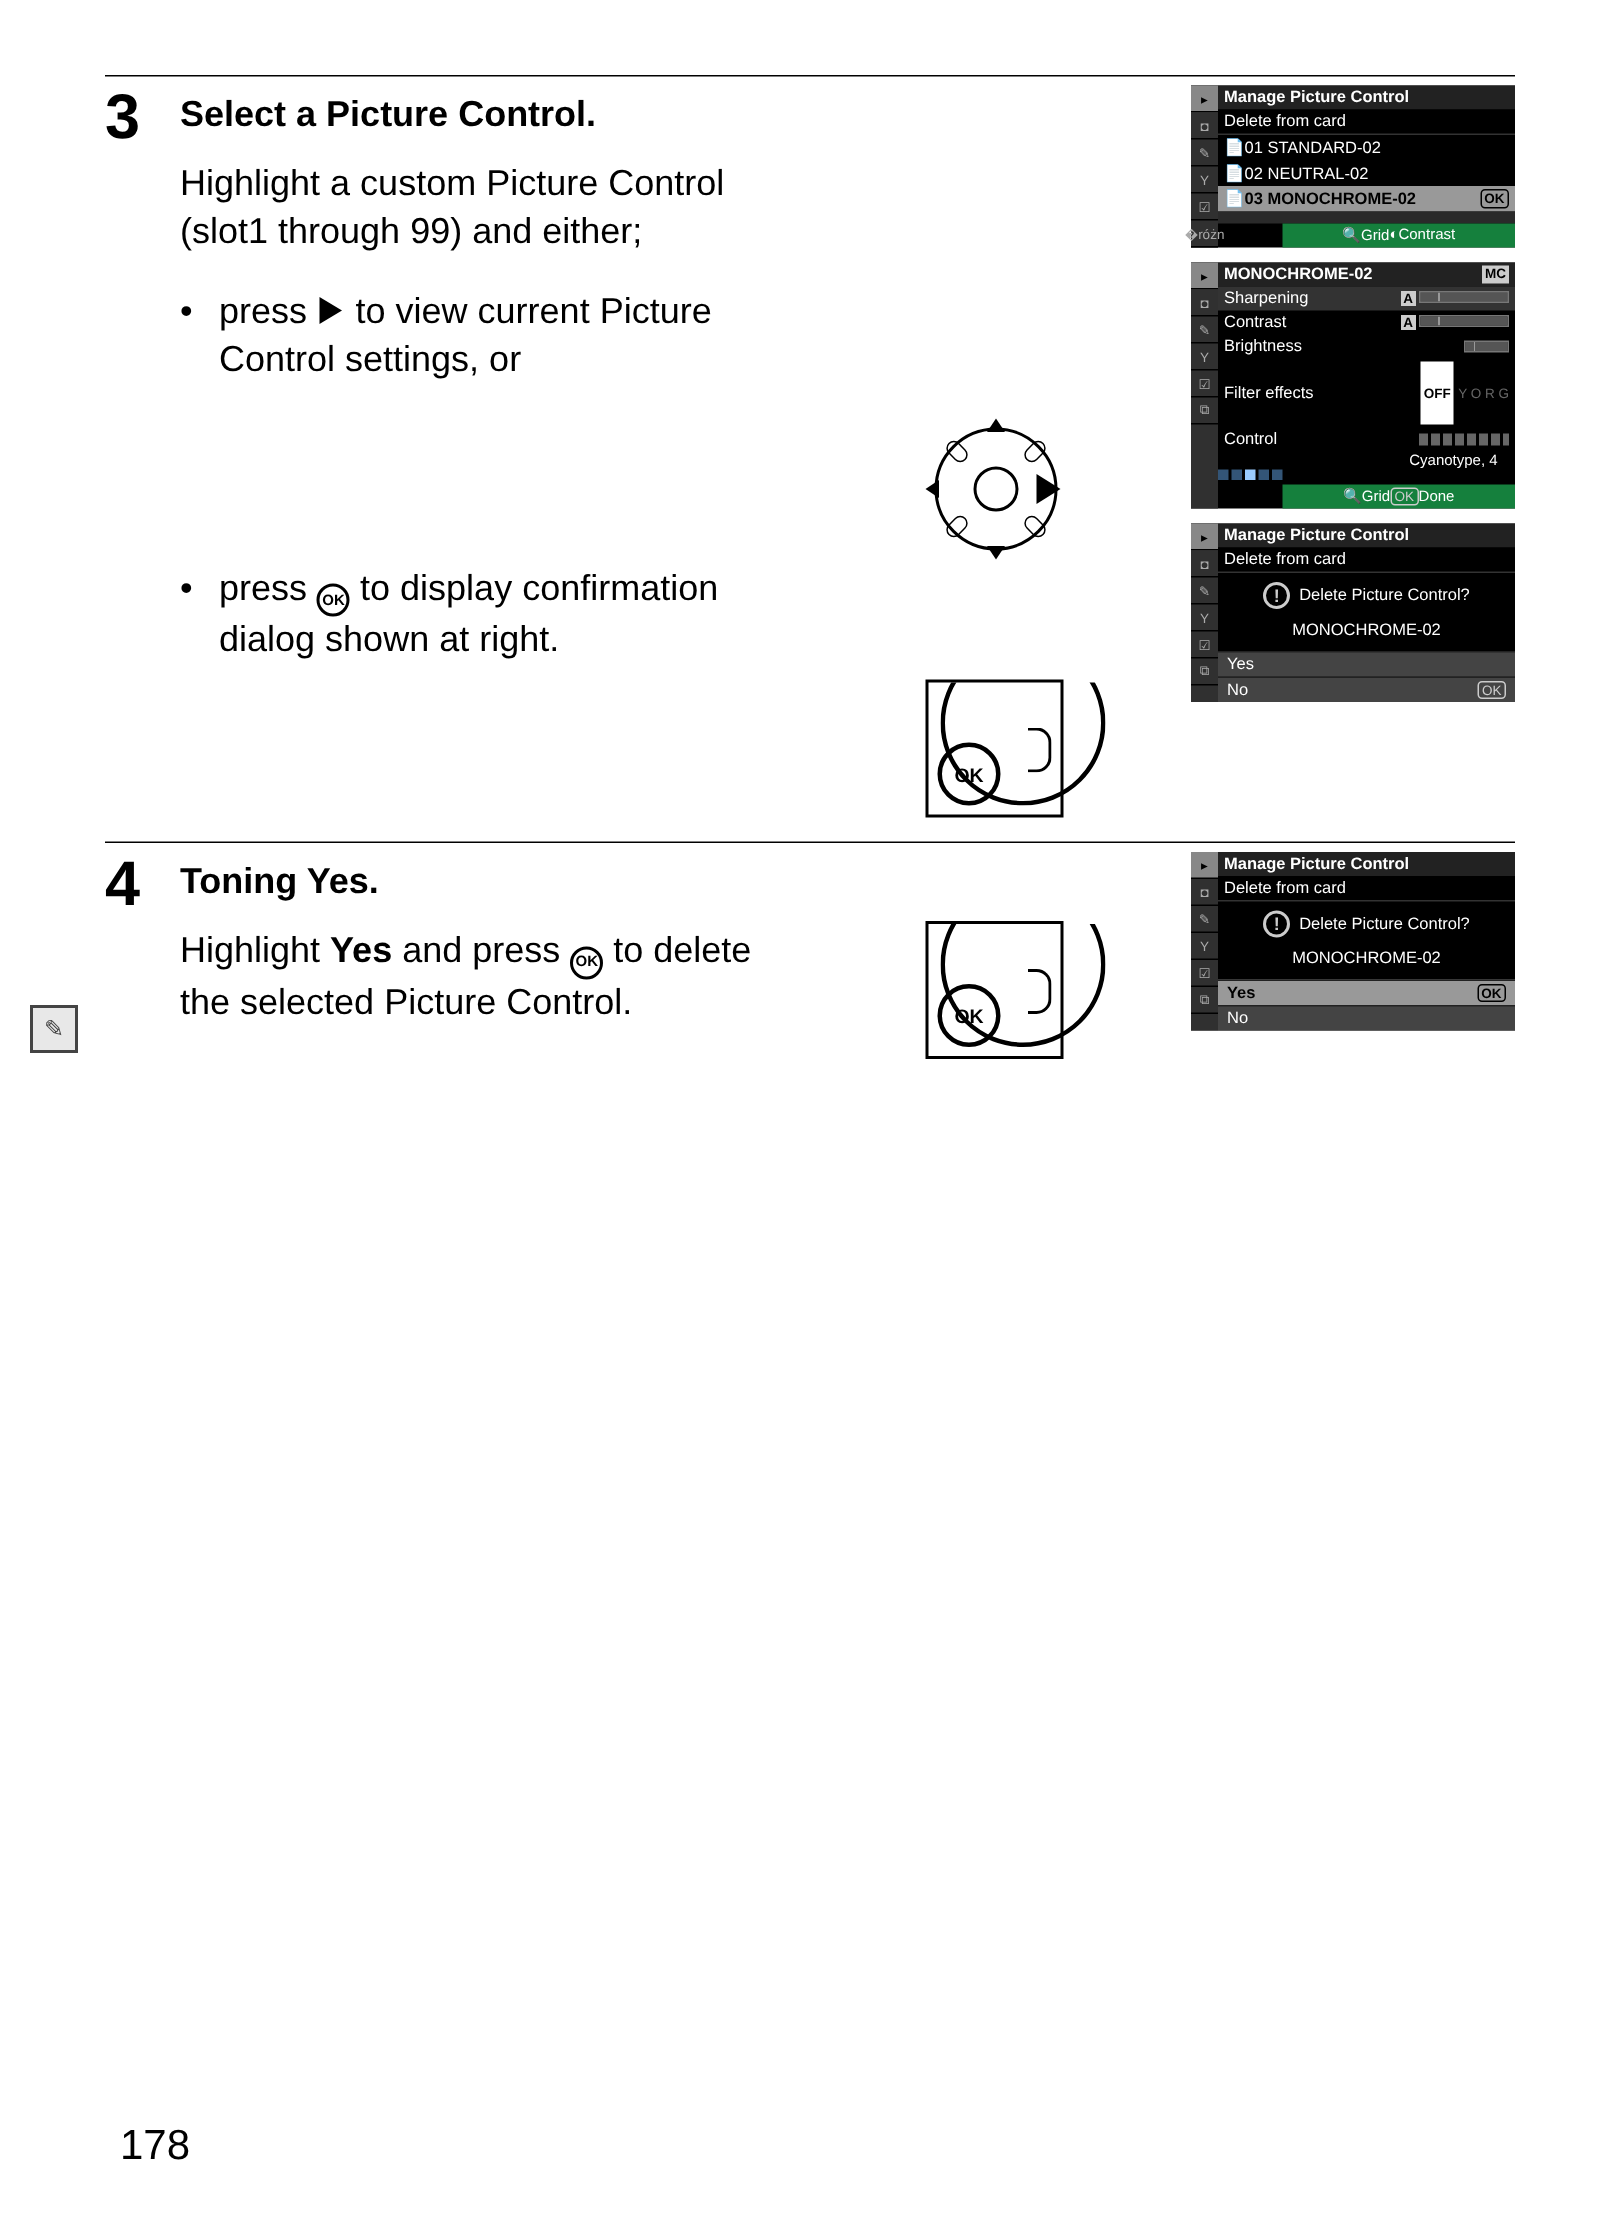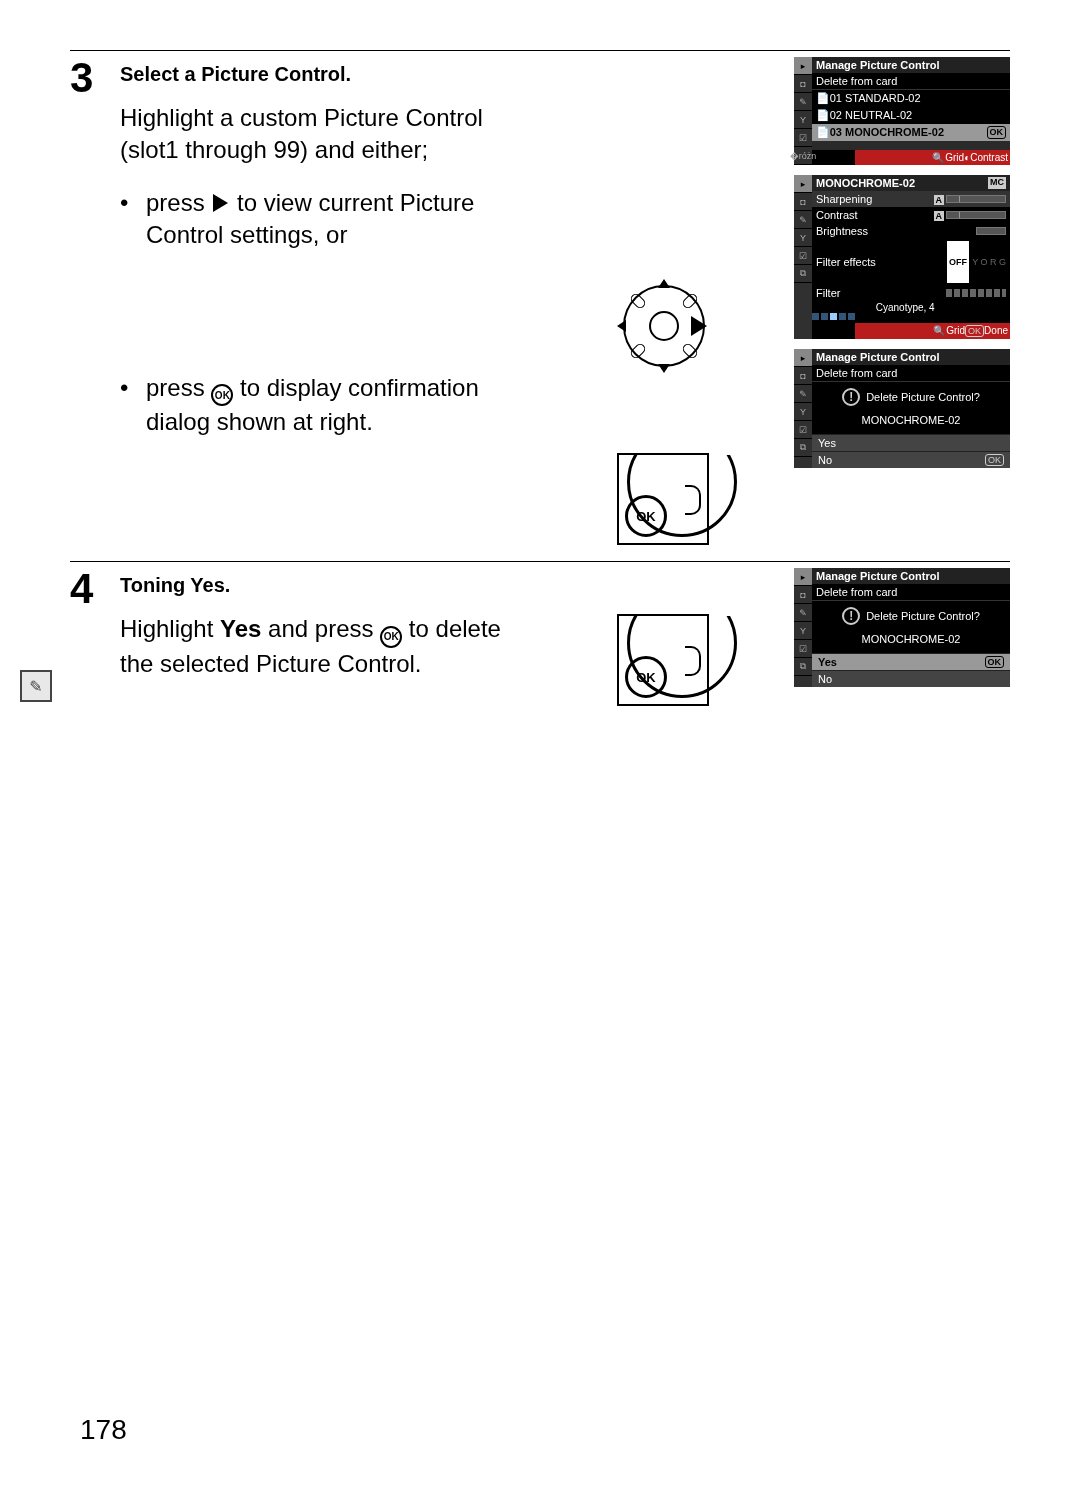--- a/index.html
+++ b/index.html
@@ -1,20 +1,20 @@
 <!DOCTYPE html>
 <html><head>
 <meta charset="utf-8">
 <style>
   * { box-sizing: border-box; margin: 0; padding: 0; }
   html, body { width: 1080px; height: 1486px; background: #fff; font-family: "Segoe UI", Arial, Helvetica, sans-serif; color: #000; }
   .page { position: relative; width: 1080px; height: 1486px; padding: 50px 70px 40px 70px; }
   .rule { border-top: 1px solid #000; margin: 0 0 6px 0; }
   .step-num { font-size: 42px; font-weight: 700; width: 50px; flex: none; line-height: 1; }
-  .step-head { font-size: 20px; font-weight: 700; margin-top: 6px; margin-bottom: 16px; }
+  .step-head { font-size: 24px; font-weight: 700; margin-top: 6px; margin-bottom: 16px; }
   .para { font-size: 24px; line-height: 1.35; margin-bottom: 20px; max-width: 400px; }
   .bullet { display: flex; font-size: 24px; line-height: 1.35; margin-bottom: 30px; max-width: 420px; }
   .bullet .dot { flex: none; width: 26px; }
   .bullet .bt { flex: 1 1 auto; }
   .tri { display:inline-block; width:0; height:0; border-top:9px solid transparent; border-bottom:9px solid transparent; border-left:15px solid #000; vertical-align: -1px; margin: 0 2px; }
   .okcirc { display:inline-flex; align-items:center; justify-content:center; width:22px; height:22px; border:2px solid #000; border-radius:50%; font-size:10px; font-weight:700; vertical-align:-3px; }
   .right-col { flex: none; width: 295px; display: flex; flex-direction: column; gap: 10px; }
   .step-flex { display:flex; }
   .text-col { flex: 1 1 auto; }
 
@@ -23,21 +23,21 @@
   .lcd-side { width:18px; background:#303030; display:flex; flex-direction:column; }
   .side-ic { height:18px; border-bottom:1px solid #000; display:flex; align-items:center; justify-content:center; font-size:9px; color:#aaa; }
   .side-ic.sel { background:#888; color:#000; }
   .lcd-main { flex:1; display:flex; flex-direction:column; }
   .lcd-title { background:#222; padding:2px 4px; font-weight:bold; font-size:11px; }
   .lcd-sub { background:#000; padding:2px 4px; border-bottom:1px solid #333; }
   .lcd-row { padding:2px 4px; display:flex; align-items:center; justify-content:space-between; }
   .lcd-rowi { padding:2px 4px; }
   .lcd-hl { background:#999; color:#000; font-weight:bold; display:flex; justify-content:space-between; padding:2px 4px;gap:38px; }
   .lcd-fill { flex:1; background:#2a2a2a; }
-  .lcd-foot { background:#b91c1c; display:flex; justify-content:flex-end; padding:2px 2px; font-size:10px;margin-left:43px; }
+  .lcd-foot { background:#15803d; display:flex; justify-content:center; padding:2px 2px; font-size:10px;margin-left:43px; }
   .okbadge { display:inline-block; border:1px solid #ccc; border-radius:3px; padding:0 2px; font-size:9px; color:#ccc; }
   .okbadge.dark { color:#000; border-color:#000; }
   .slider { display:inline-block; width:60px; height:8px; background:linear-gradient(to right,#555 0 20%,#999 20% 22%,#555 22% 100%); border:1px solid #777; }
   .slider2 { display:inline-block; width:60px; height:8px; background:
     repeating-linear-gradient(to right,#666 0 6px,#000 6px 8px); }
   .offbox { display:inline-block; background:#fff; color:#000; font-weight:bold; font-size:9px; padding:16px 2px; }
   .tonerow { display:flex; gap:2px; }
   .tonebox { width:7px; height:7px; background:#357; }
   .alabel { display:inline-block; background:#ccc; color:#000; font-weight:bold; font-size:9px; padding:0 2px; margin-right:2px; }
 
@@ -67,21 +67,21 @@
   .yn { background:#444; padding:2px 6px; display:flex; justify-content:space-between; border-top:1px solid #222;}
   .yn.sel { background:#999; color:#000; font-weight:bold; }
 
   .page-num { position:absolute; bottom:40px; left:80px; font-size:28px; }
 
   .retouch-tab { position:absolute; left:20px; top:670px; width:32px; height:32px; border:2px solid #444; display:flex; align-items:center; justify-content:center; font-size:16px; color:#444; background:#e8e8e8; }
 
   .section { margin-bottom: 10px; }
   .bold { font-weight:700; }
   .lcd-stack { display:flex; flex-direction:column; align-items:flex-end; gap:10px; }
-  .cy { text-align:center; padding:1px 6px 3px 0; font-size:10px;}
+  .cy { text-align:right; padding:1px 6px 3px 0; font-size:10px;}
 </style>
 </head>
 <body>
 
 <div class="page">
 
   <div class="retouch-tab">✎</div>
 
   <div class="section">
     <div class="rule"></div>
@@ -187,21 +187,21 @@
             </div>
             <div class="lcd-row">
               <span>Brightness</span>
                 <span class="slider" style="width:30px"></span>
             </div>
             <div class="lcd-row">
               <span>Filter effects</span>
                 <span><span class="offbox">OFF</span> <span style="color:#666;font-size:9px">Y O R G</span></span>
             </div>
             <div class="lcd-row">
-              <span>Filter</span>
+              <span>Control</span>
                 <span class="slider2"></span>
             </div>
             <div class="cy">
                 <span>Cyanotype, 4</span>&nbsp;&nbsp;
                 <span class="tonerow">
                   <span class="tonebox"></span>
                   <span class="tonebox"></span>
                   <span class="tonebox" style="background:#9cf"></span>
                   <span class="tonebox"></span>
                   <span class="tonebox"></span>

